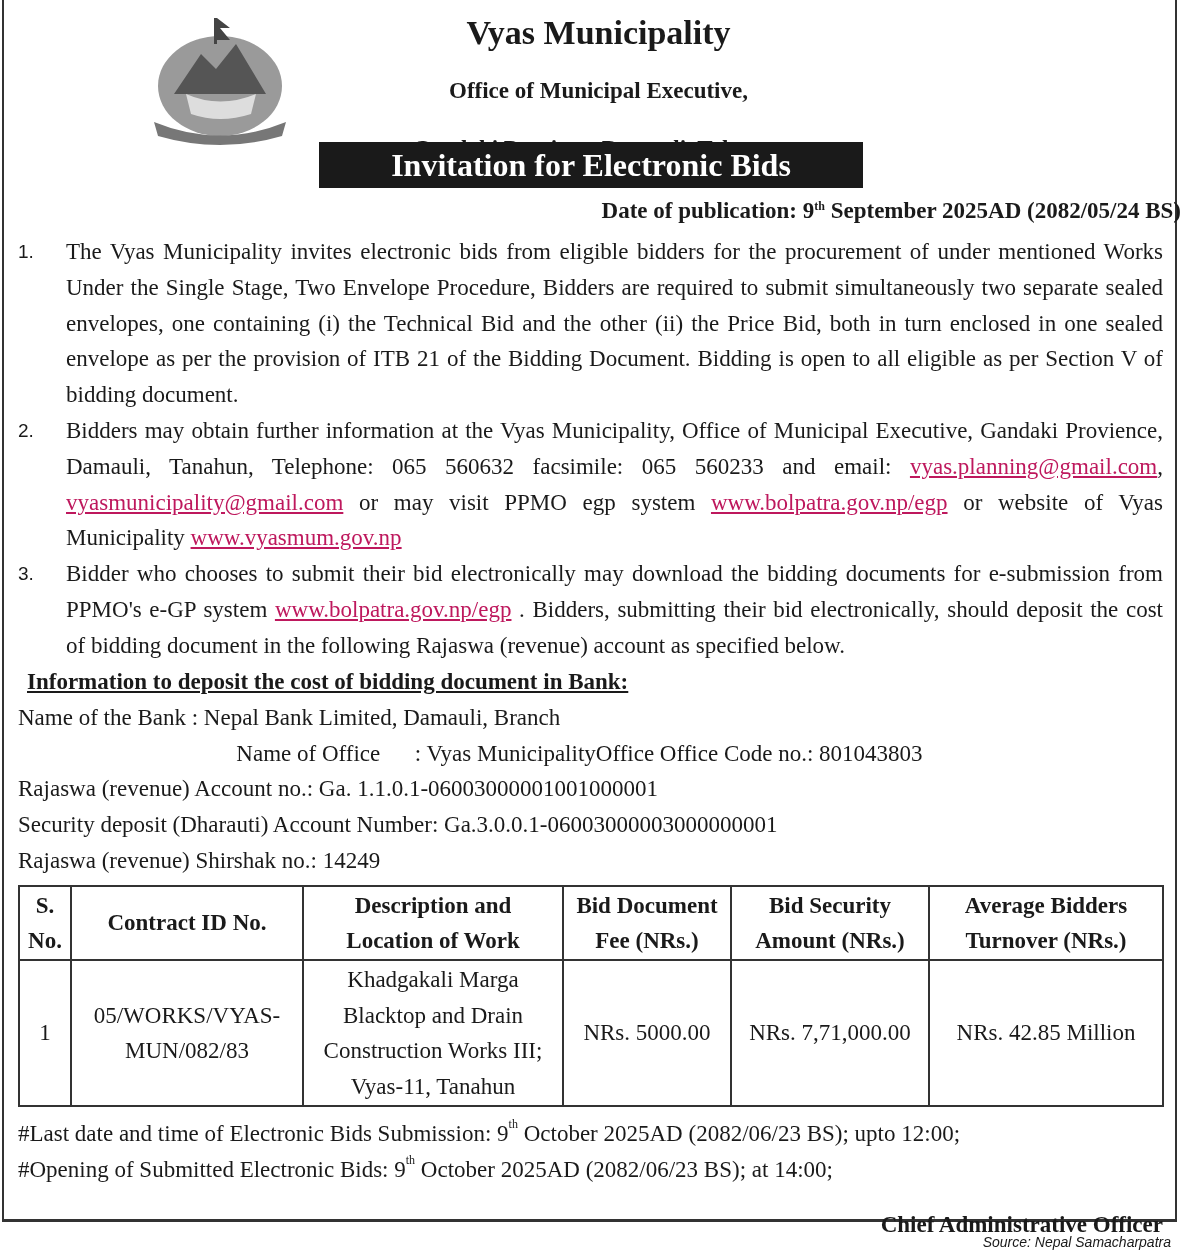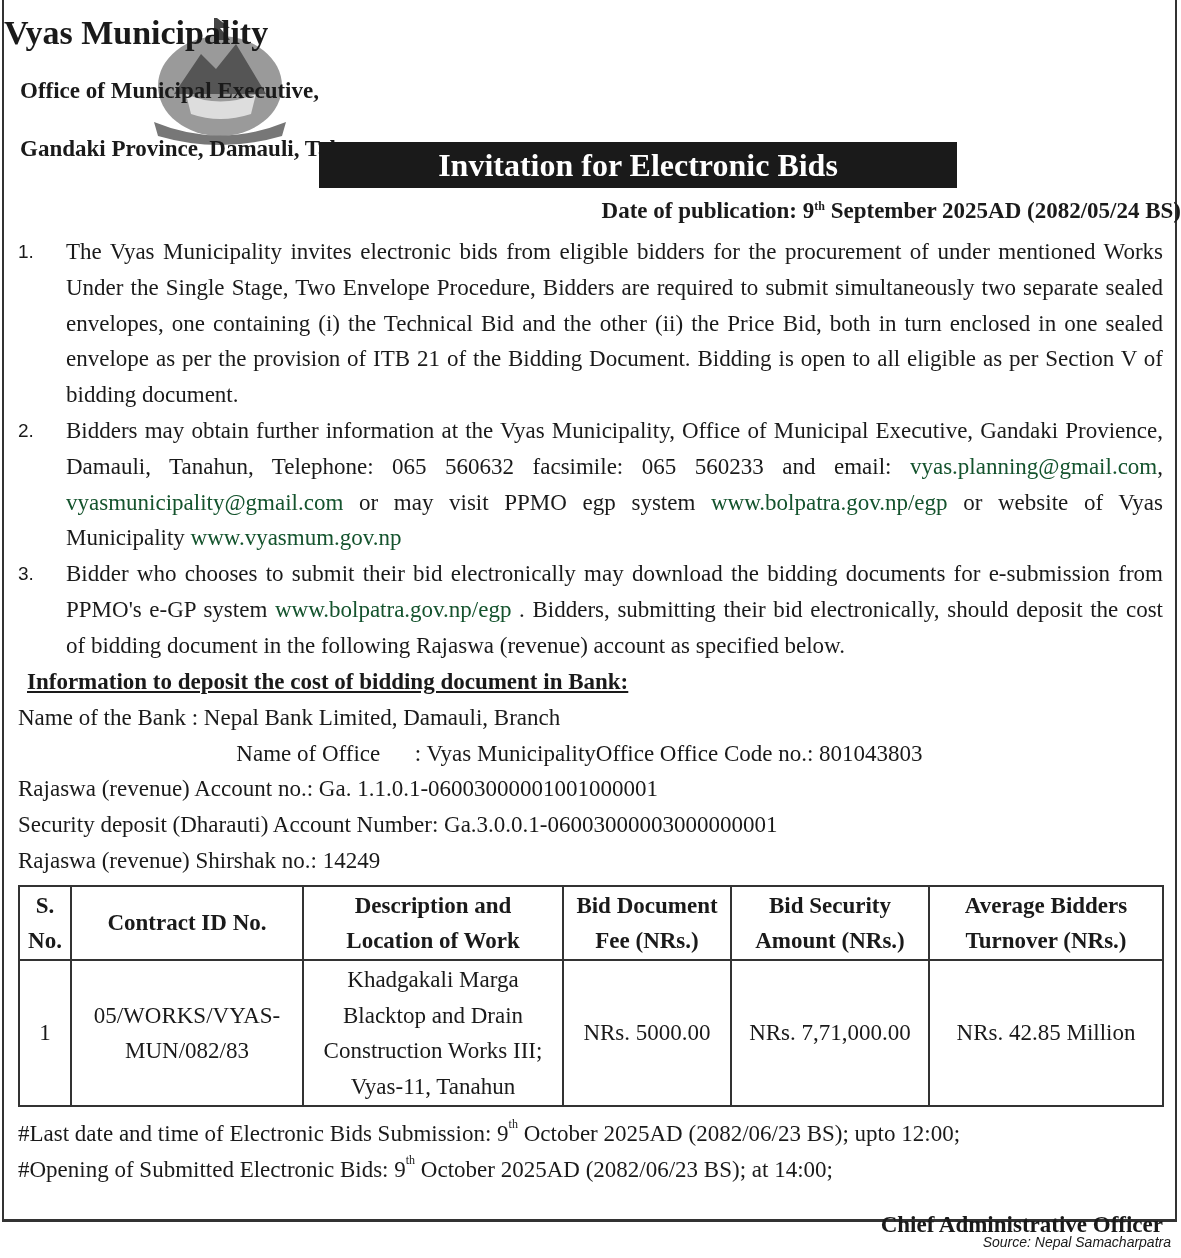--- a/index.html
+++ b/index.html
@@ -1,32 +1,32 @@
 <!DOCTYPE html>
 <html><head>
 <meta charset="utf-8">
 <style>
   html, body { margin:0; padding:0; background:#fff; }
   body { width:1181px; height:1258px; position:relative; overflow:hidden;
          font-family:"Liberation Serif","DejaVu Serif",serif; color:#1a1a1a; }
   .frame { position:absolute; left:2px; top:0; width:1175px; height:1222px;
            border-left:2px solid #333; border-right:2px solid #333; border-bottom:3px solid #333; box-sizing:border-box; }
   .emblem { position:absolute; left:146px; top:14px; width:148px; height:132px; }
-  .header { position:absolute; left:4px; right:0; top:12px; text-align:left; }
+  .header { position:absolute; left:16px; right:0; top:12px; text-align:center; }
   .title { font-size:34px; font-weight:bold; margin:0; line-height:42px; margin-left:0; }
   .sub { font-size:23px; font-weight:bold; line-height:42px; margin:16px; }
-  .banner { position:absolute; left:319px; top:142px; width:638px; height:46px; background:#1a1a1a; color:#fff;
+  .banner { position:absolute; left:319px; top:142px; width:544px; height:46px; background:#1a1a1a; color:#fff;
             font-size:32px; font-weight:bold; text-align:center; line-height:46px; }
   .pubdate { position:absolute; left:0; right:0; top:198px; text-align:right; font-size:23px; font-weight:bold; }
   sup { font-size:12px; vertical-align:top; line-height:12px; position:relative; top:2px; }
   .items { position:absolute; left:18px; right:18px; top:234px; font-size:23px; line-height:35.8px; }
   .item { display:flex; text-align:justify; }
   .item .num { width:48px; flex:none; font-family:"Liberation Sans","DejaVu Sans",sans-serif; font-size:19px; }
   .item .txt { flex:1; }
-  .link { color:#14532d; }
+  .link { color:#be185d; text-decoration:underline; }
   .bank { position:absolute; left:18px; right:18px; top:664px; font-size:23px; line-height:35.8px; }
   .bank .h { font-weight:bold; text-decoration:underline;margin-left:9px; }
   .row2 { display:flex; justify-content:center; padding-right:22px; }
   table { position:absolute; left:18px; top:885px; width:1146px; border-collapse:collapse; font-size:23px; }
   th, td { border:2px solid #333; text-align:center; padding:0 4px; line-height:35.5px; }
   th { font-weight:bold; height:72px; }
   td { height:144px; }
   .foot { position:absolute; left:18px; right:18px; top:1116px; font-size:23px; line-height:36px; }
   .sign { text-align:right; font-weight:bold;margin-top:19px; }
   .source { position:absolute; right:10px; top:1234px; font-family:"Liberation Sans","DejaVu Sans",sans-serif;

